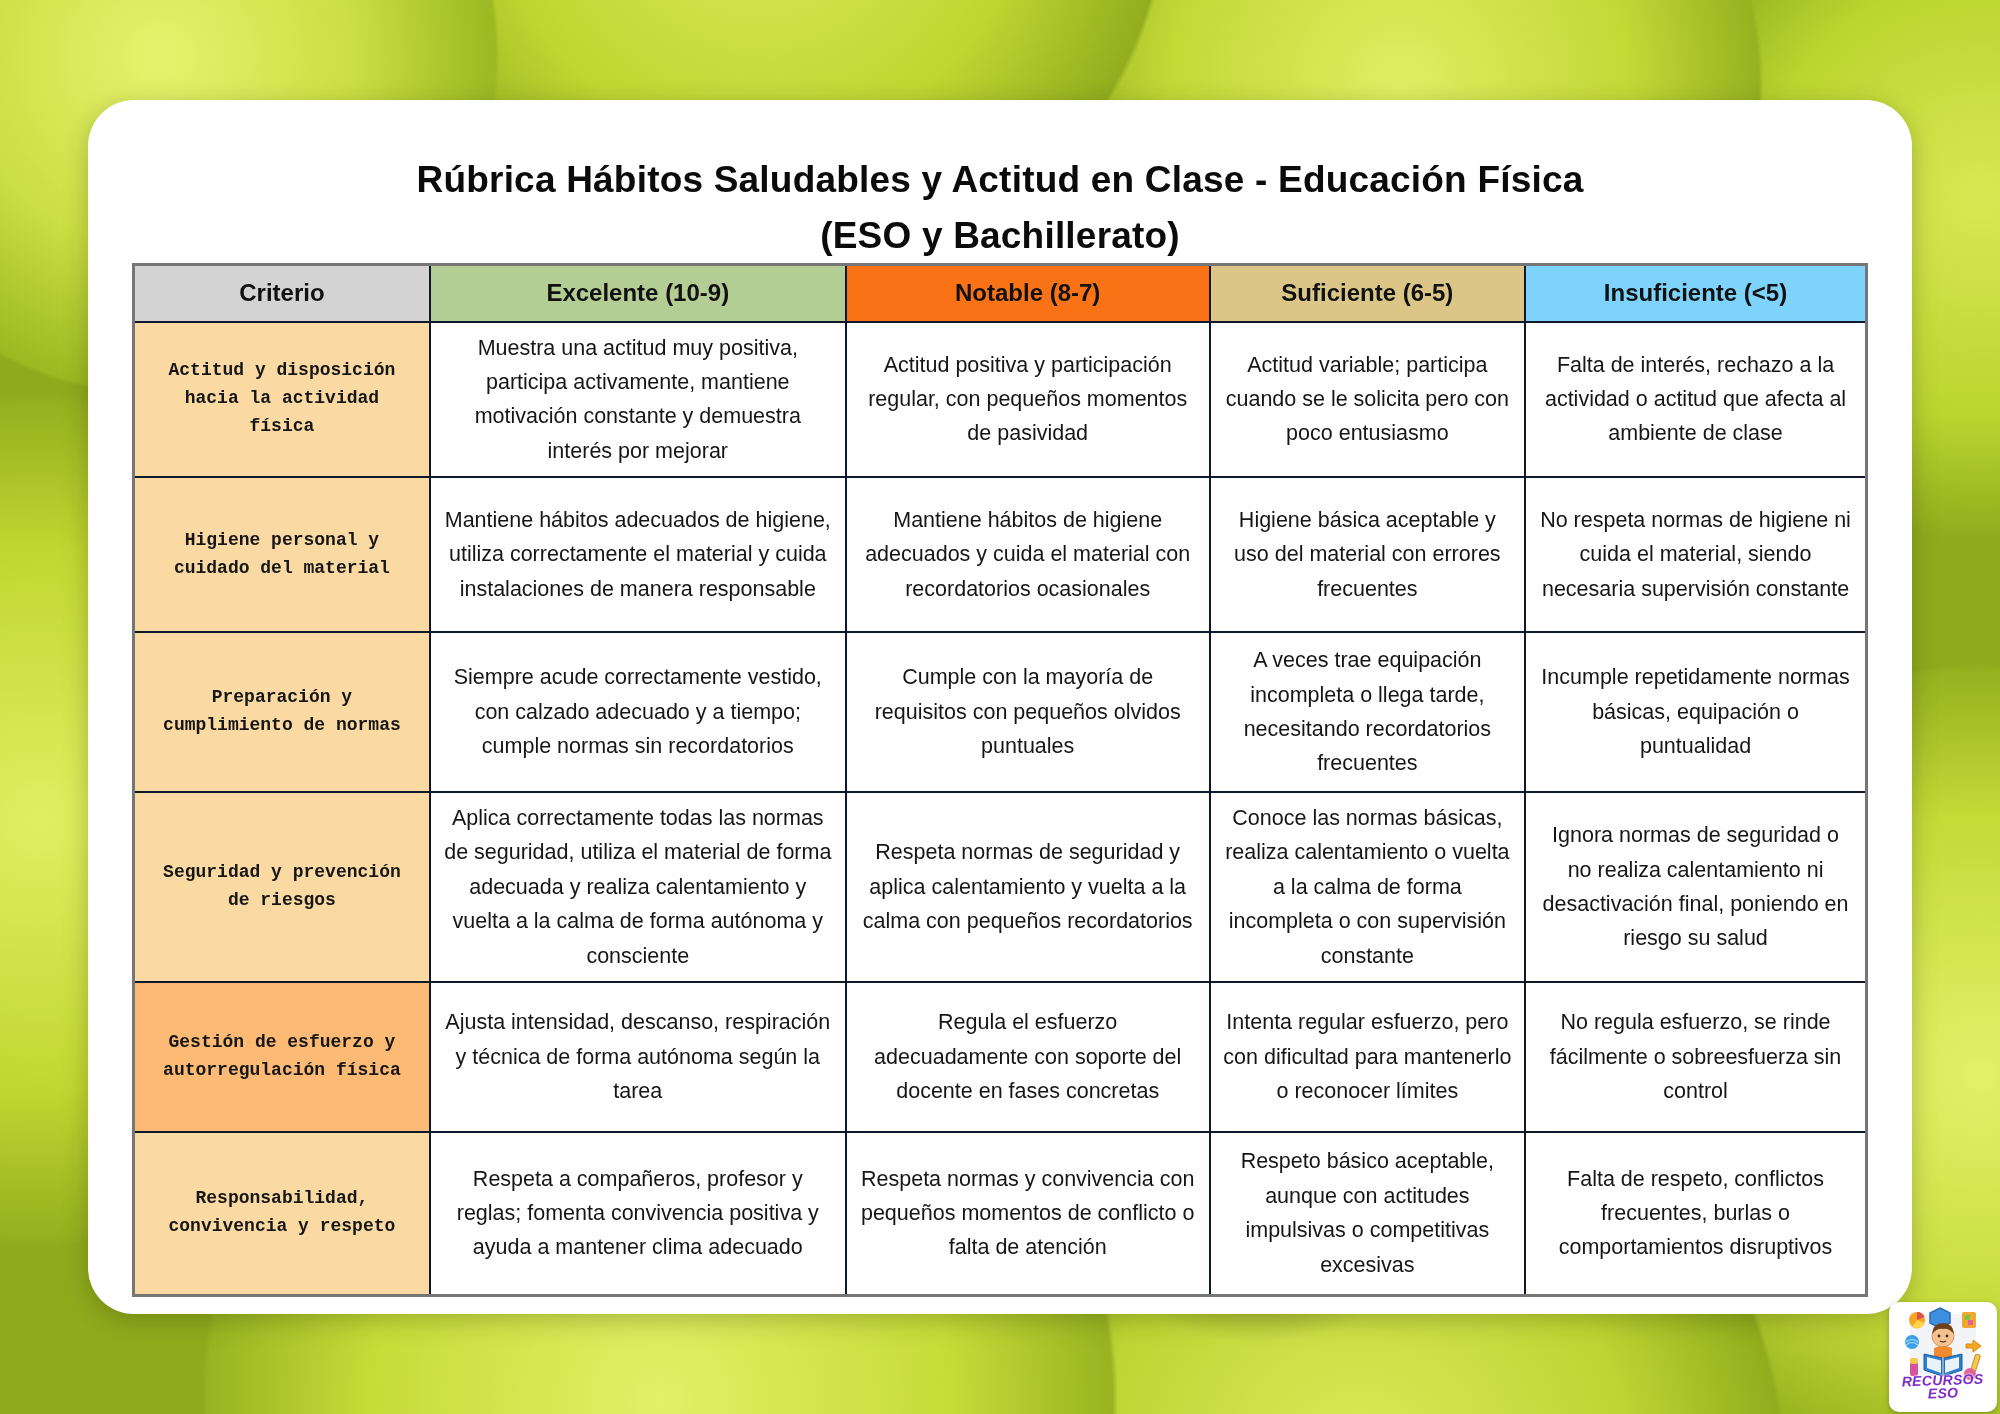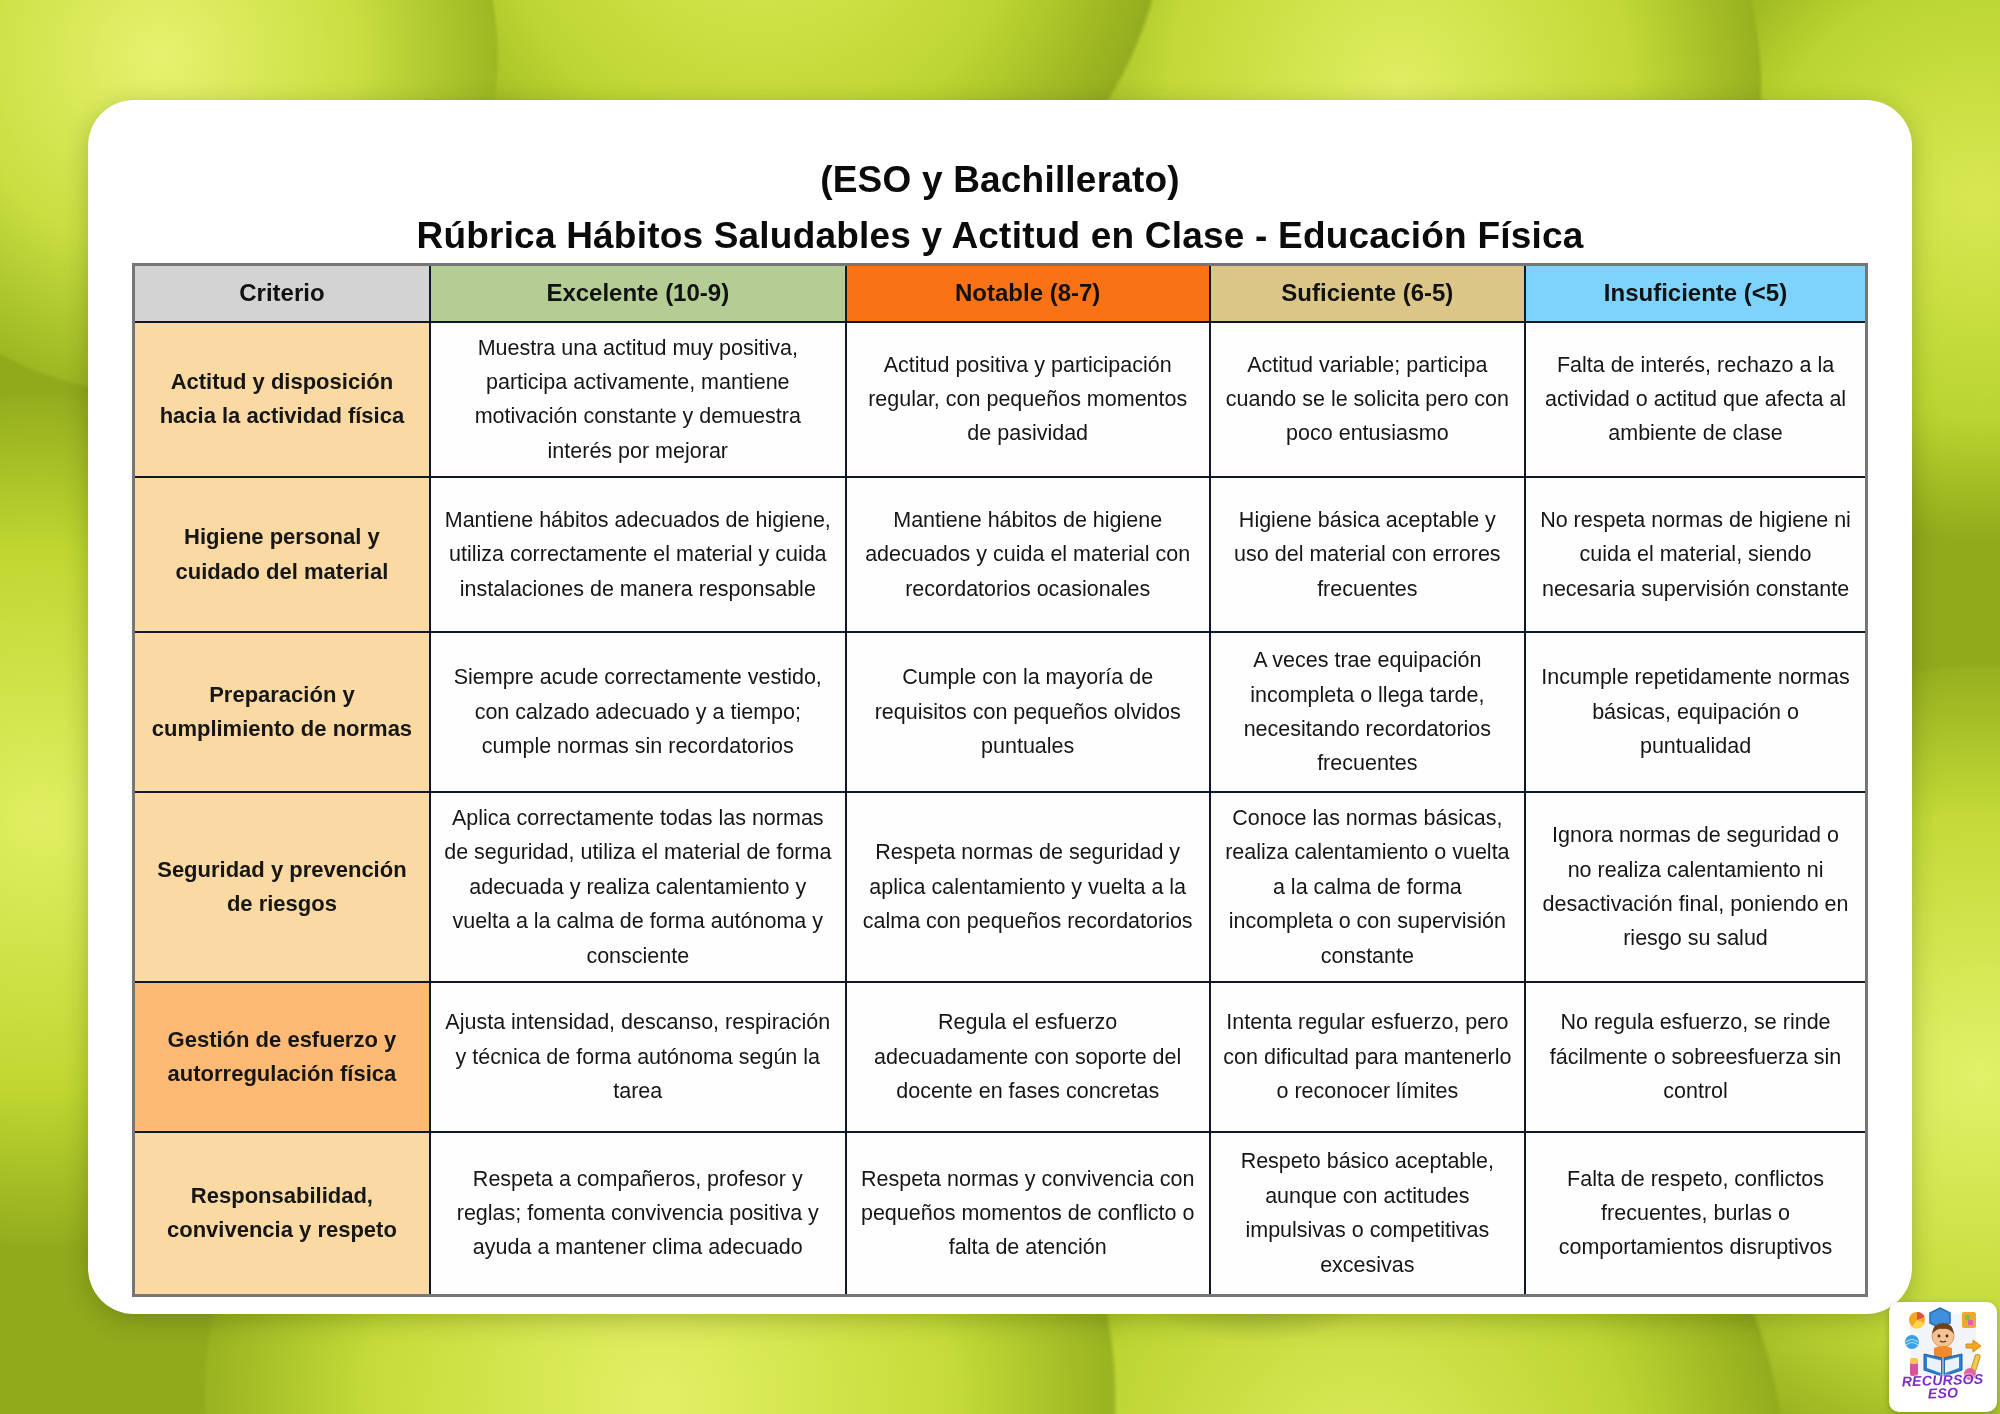--- a/index.html
+++ b/index.html
@@ -39,21 +39,21 @@
   table.rubric th, table.rubric td{
     border:2px solid #0f172a;
     text-align:center; vertical-align:middle;
     padding:8px 12px;
     color:#161616;
   }
   table.rubric th{
     font-size:24px; font-weight:800; height:57px; color:#111;
   }
   td.crit{
-    font-weight:800; font-size:22px; line-height:1.55;
+    font-weight:800; font-size:18px; line-height:1.55;font-family:Liberation Mono, monospace;
   }
   td.desc{
     font-size:21.5px; line-height:1.6; font-weight:400; background:#fefefe;
     color:#1c1c1c;
   }
   tr.r1 td{ height:155px; }
   tr.r2 td{ height:155px; }
   tr.r3 td{ height:160px; }
   tr.r4 td{ height:175px; }
   tr.r5 td{ height:150px; }
@@ -74,22 +74,22 @@
     color:#7e2cc9; font-size:14px; line-height:.95; letter-spacing:.3px;
     text-shadow:0 0 2px #fff, 0 0 2px #fff;
     transform:rotate(-2deg);
   }
 </style>
 </head>
 <body>
 
 <div class="card">
   <div class="title">
+    <div>Rúbrica Hábitos Saludables y Actitud en Clase - Educación Física</div>
     <div>(ESO y Bachillerato)</div>
-    <div>Rúbrica Hábitos Saludables y Actitud en Clase - Educación Física</div>
   </div>
 
   <div class="rubric-wrap">
     <table class="rubric">
       <colgroup>
           <col class="c0">
           <col class="c1">
           <col class="c2">
           <col class="c3">
           <col class="c4">

